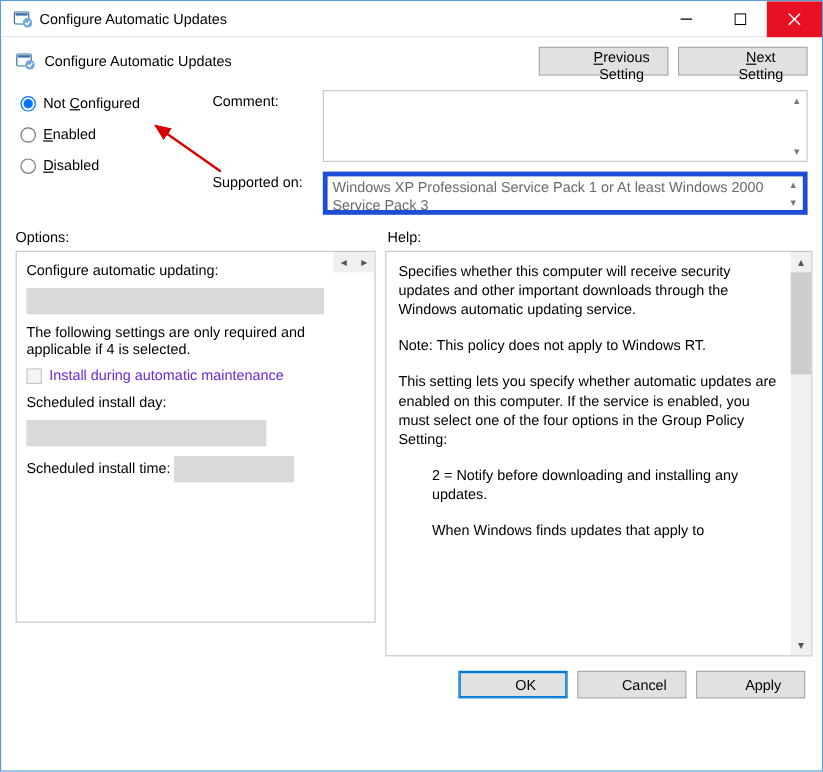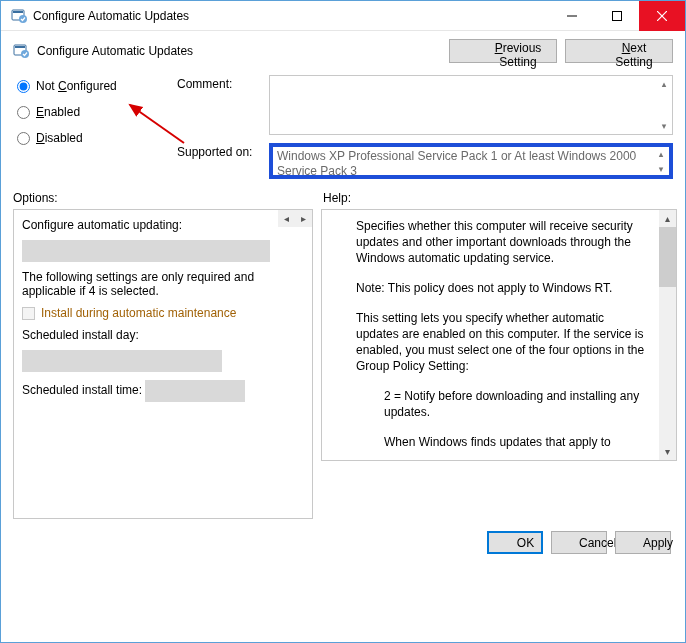--- a/index.html
+++ b/index.html
@@ -152,21 +152,21 @@
     overflow: hidden;
     white-space: nowrap;
   }
   .options-body > div { margin-bottom: 8px; }
   .gray-select {
     width: 284px; max-width:100%; height: 22px;
     background: #d9d9d9;
     border: none;
   }
   .gray-select.small { width: 100px; display:inline-block; vertical-align:middle; }
-  .checkbox-row { display:flex; align-items:center; gap:6px; color:#a16207; }
+  .checkbox-row { display:flex; align-items:center; gap:6px; color:#6d28d9; }
   .checkbox-row .cb {
     width:13px;height:13px;border:1px solid #c8c8c8;background:#f4f4f4;
   }
   .hscroll {
     height: 17px;
     background: #f0f0f0;
     display: flex;
     align-items: stretch;
   }
   .hscroll .arrow {
@@ -177,23 +177,22 @@
   .hscroll .track {
     flex:1; position:relative;
   }
   .hscroll .thumb {
     position:absolute; left:0; top:0; bottom:0; width:78%;
     background:#cdcdcd;
   }
 
   .help-pane {
     flex: 1;
-    height: 252px;
-    display: flex;
-    padding-left: 24px;
+    height: 338px;
+    display: flex;
   }
   .help-body {
     flex:1;
     padding: 8px 10px;
     font-size: 12px;
     line-height: 16px;
     overflow: hidden;
   }
   .help-body p { margin: 0 0 14px 0; }
   .help-body .indent { margin-left: 28px; }
@@ -214,21 +213,21 @@
   }
 
   
   .bottom {
     display:flex;
     justify-content:flex-end;
     padding: 12px 14px;
     gap: 8px;
   }
   .dlg-btn {
-    width: 56px; height: 23px;
+    width: 91px; height: 23px;
     border: 1px solid #adadad;
     background:#e1e1e1;
     font-family: inherit;
     font-size:12px;
     padding-left:27px;
   }
   .dlg-btn.default {
     border: 1px solid #0078d7;
     outline: 1px solid #0078d7;
     outline-offset: -2px;

